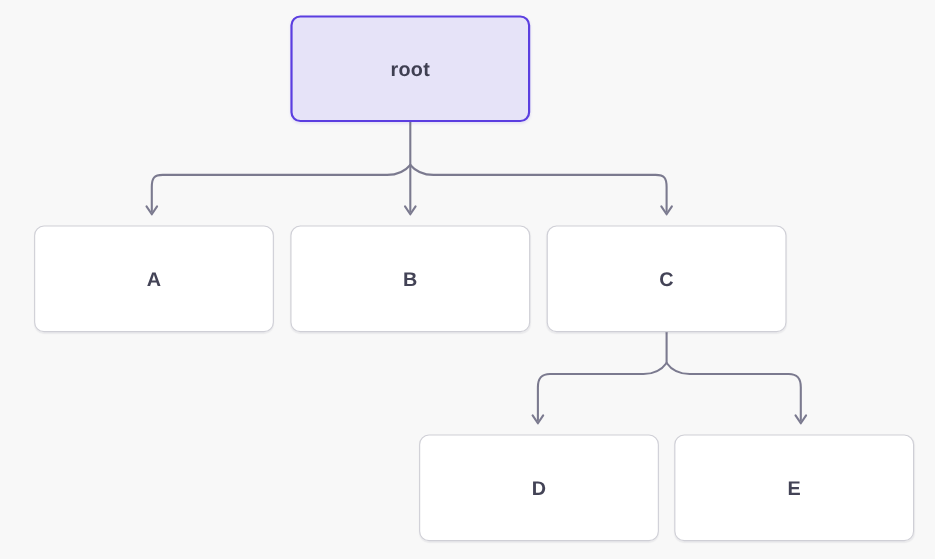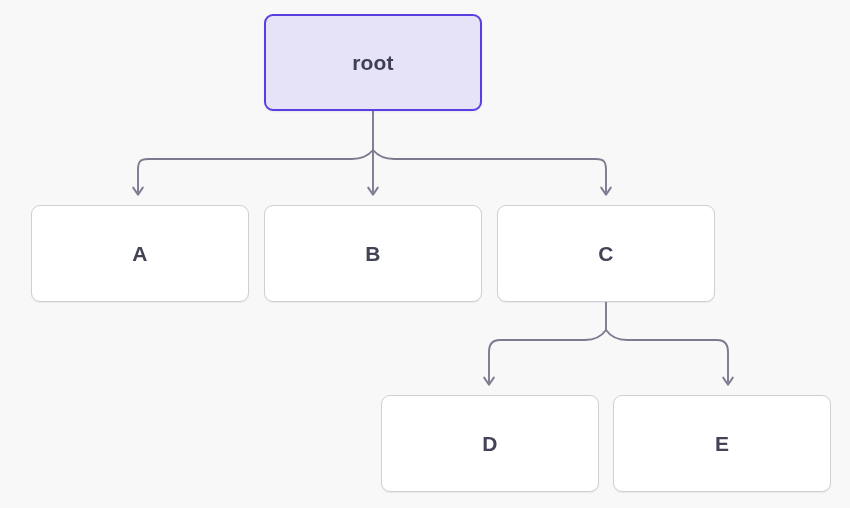--- a/index.html
+++ b/index.html
@@ -31,21 +31,21 @@
     box-sizing: border-box;
     display: flex;
     align-items: center;
     justify-content: center;
     border-radius: 9px;
     background: #ffffff;
     border: 1.6px solid #cfcfd6;
     box-shadow: 0 1px 1px rgba(60,60,80,0.07);
   }
   .node .node-label {
-    font-size: 21px;
+    font-size: 18px;
     font-weight: bold;
     color: #434356;
     letter-spacing: 0.2px;
     line-height: 1;
     user-select: none;
   }
   .node.root-node {
     background: #e6e3f8;
     border: 2.2px solid #5b3ee0;
     box-shadow: 0 1px 2px rgba(91,62,224,0.10);

